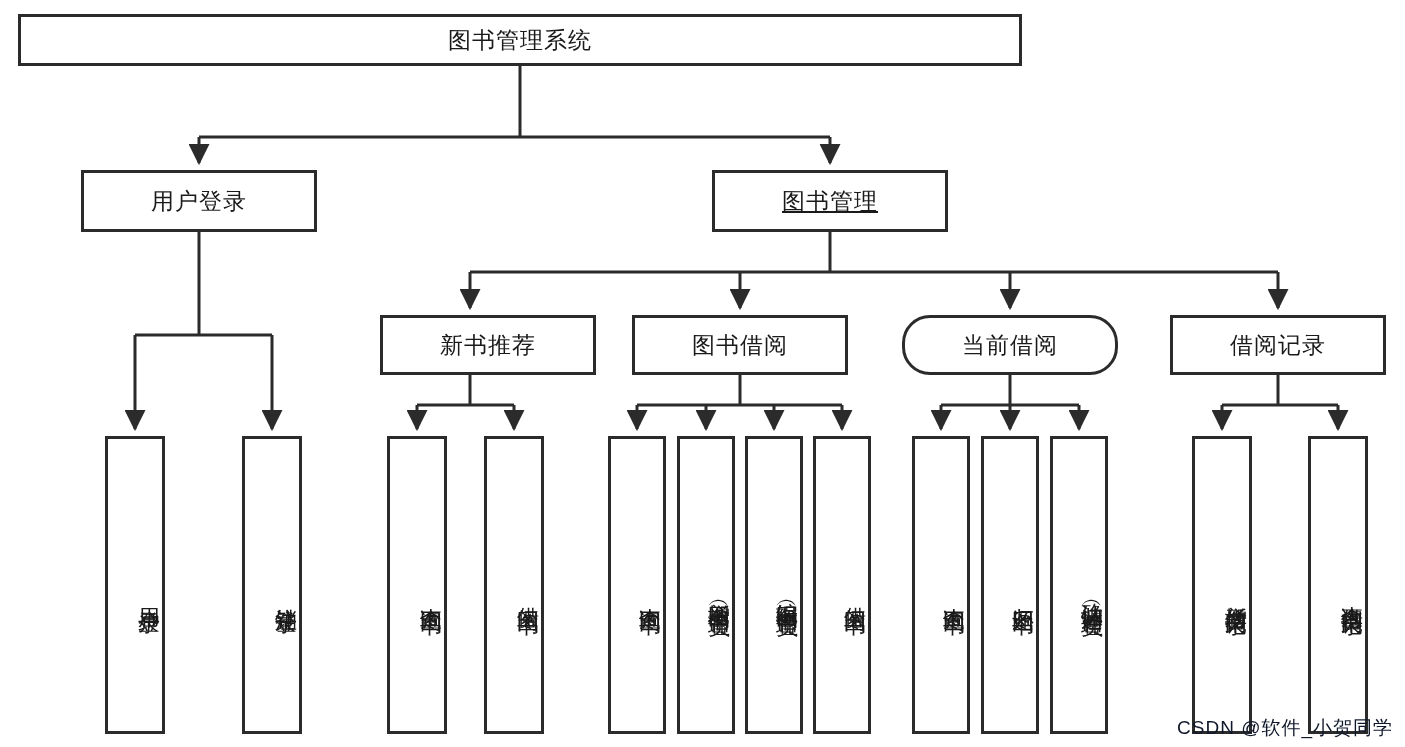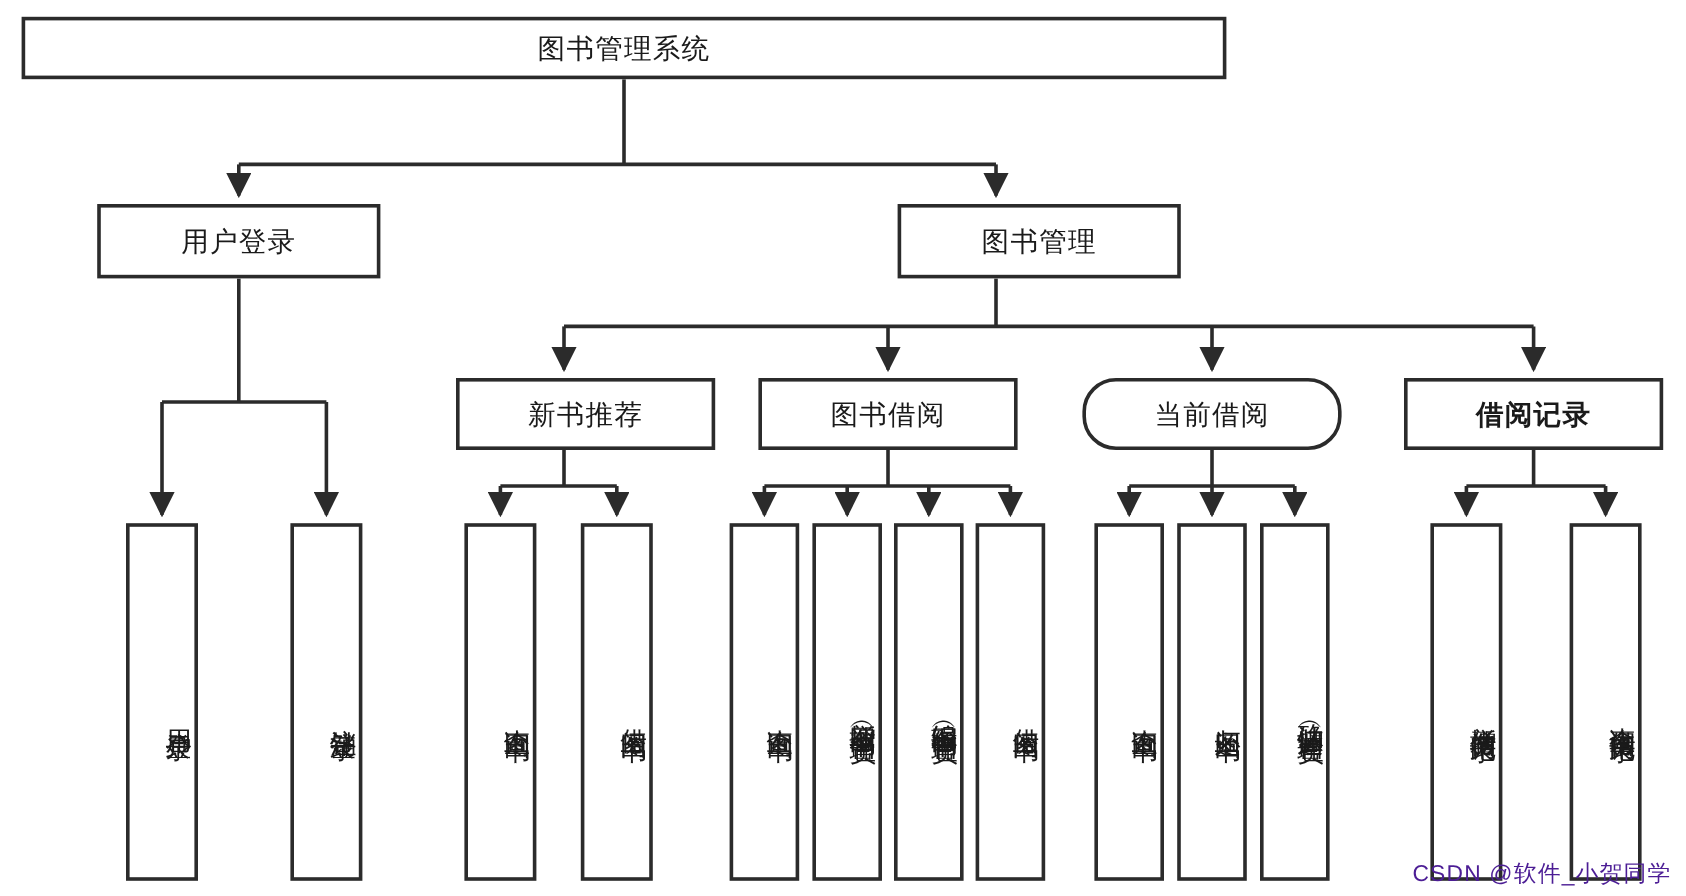--- a/index.html
+++ b/index.html
@@ -50,21 +50,21 @@
     top: 0;
     width: 1405px;
     height: 747px;
     pointer-events: none;
   }
   .watermark {
     position: absolute;
     right: 8px;
     bottom: 6px;
     font-size: 19px;
-    color: #4c1d95;
+    color: #0f172a;
     letter-spacing: 1px;
     white-space: nowrap;
   }
 </style>
 </head>
 <body>
 
 <div id="canvas">
 
   <svg class="links" viewBox="0 0 1405 747">
@@ -113,26 +113,26 @@
       <path d="M 1278 375 L 1278 405"></path>
       <path d="M 1222 405 L 1338 405"></path>
       <path d="M 1222 405 L 1222 429" marker-end="url(#arrow)"></path>
       <path d="M 1338 405 L 1338 429" marker-end="url(#arrow)"></path>
     </g>
   </svg>
 
   <div class="node h root" style="left:18px; top:14px; width:1004px; height:52px;">图书管理系统</div>
 
   <div class="node h" style="left:81px; top:170px; width:236px; height:62px;">用户登录</div>
-  <div class="node h" style="left:748px; top:170px; width:236px; height:62px;">图书管理</div>
+  <div class="node h" style="left:712px; top:170px; width:236px; height:62px;text-decoration:underline;">图书管理</div>
 
   <div class="node h" style="left:380px; top:315px; width:216px; height:60px;">新书推荐</div>
   <div class="node h" style="left:632px; top:315px; width:216px; height:60px;text-align:right;">图书借阅</div>
   <div class="node h" style="left:902px; top:315px; width:216px; height:60px;border-radius:28px;">当前借阅</div>
-  <div class="node h" style="left:1170px; top:315px; width:216px; height:60px;font-weight:bold;">借阅记录</div>
+  <div class="node h" style="left:1170px; top:315px; width:216px; height:60px;">借阅记录</div>
 
   <div class="node v" style="left:105px; top:436px; width:60px; height:298px;">用户登录</div>
   <div class="node v" style="left:242px; top:436px; width:60px; height:298px;">注销登录</div>
 
   <div class="node v" style="left:387px; top:436px; width:60px; height:298px;">查询图书</div>
   <div class="node v" style="left:484px; top:436px; width:60px; height:298px;">借阅图书</div>
 
   <div class="node v" style="left:608px; top:436px; width:58px; height:298px;">查询图书</div>
   <div class="node v" style="left:677px; top:436px; width:58px; height:298px;">新增图书（管理员）</div>
   <div class="node v" style="left:745px; top:436px; width:58px; height:298px;">编辑图书（管理员）</div>

